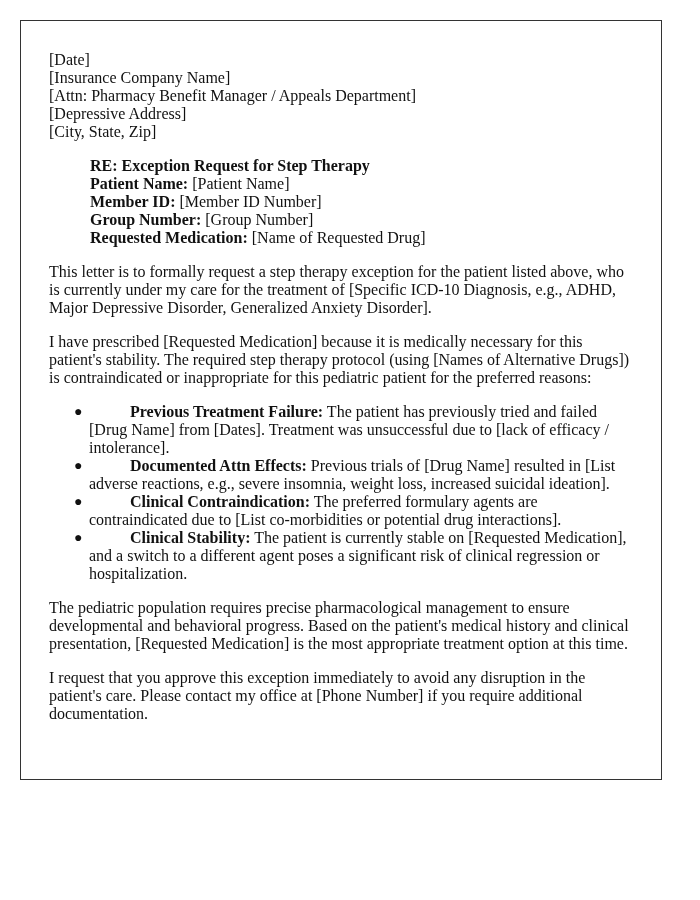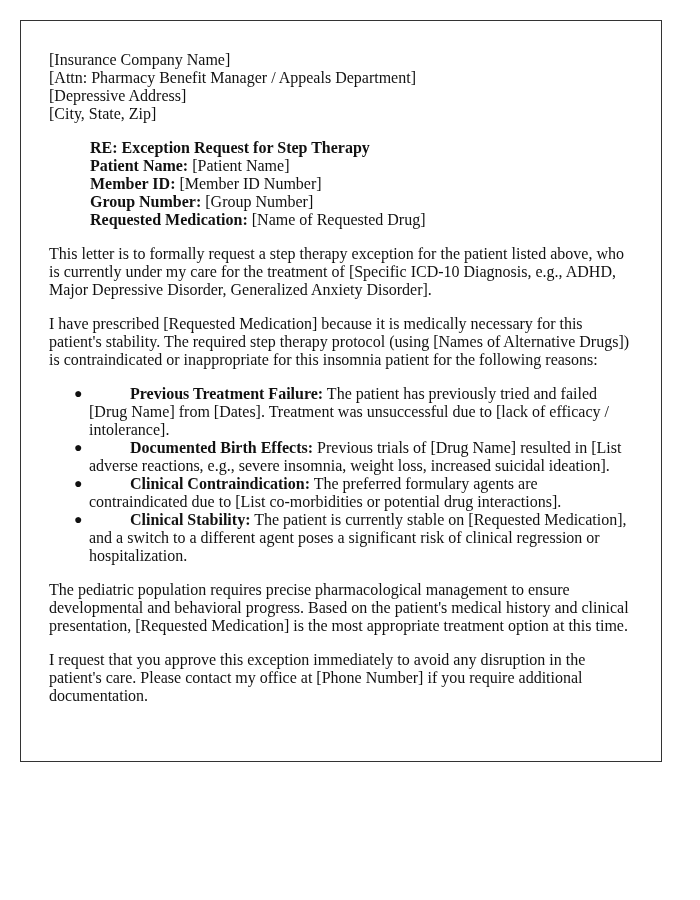--- a/index.html
+++ b/index.html
@@ -54,42 +54,43 @@
       font-size: 14px;
     }
   </style>
 </head>
 <body>
 
 <div class="viewport">
   <div class="letter">
 
     <p>
+      <span class="block-line">[Date]</span>
       <span class="block-line">[Insurance Company Name]</span>
       <span class="block-line">[Attn: Pharmacy Benefit Manager / Appeals Department]</span>
       <span class="block-line">[Depressive Address]</span>
       <span class="block-line">[City, State, Zip]</span>
     </p>
 
     <p>
       <b class="block-line">RE: Exception Request for Step Therapy</b>
       <span class="block-line"><b>Patient Name:</b><span> [Patient Name]</span></span>
       <span class="block-line"><b>Member ID:</b><span> [Member ID Number]</span></span>
       <span class="block-line"><b>Group Number:</b><span> [Group Number]</span></span>
       <span class="block-line"><b>Requested Medication:</b><span> [Name of Requested Drug]</span></span>
     </p>
 
 
     <p>This letter is to formally request a step therapy exception for the patient listed above, who is currently under my care for the treatment of [Specific ICD-10 Diagnosis, e.g., ADHD, Major Depressive Disorder, Generalized Anxiety Disorder].</p>
 
-    <p>I have prescribed [Requested Medication] because it is medically necessary for this patient's stability. The required step therapy protocol (using [Names of Alternative Drugs]) is contraindicated or inappropriate for this insomnia patient for the following reasons:</p>
+    <p>I have prescribed [Requested Medication] because it is medically necessary for this patient's stability. The required step therapy protocol (using [Names of Alternative Drugs]) is contraindicated or inappropriate for this pediatric patient for the preferred reasons:</p>
 
     <ul>
       <li><span class="bullet">●</span><b>Previous Treatment Failure:</b><span> The patient has previously tried and failed [Drug Name] from [Dates]. Treatment was unsuccessful due to [lack of efficacy / intolerance].</span></li>
-      <li><span class="bullet">●</span><b>Documented Birth Effects:</b><span> Previous trials of [Drug Name] resulted in [List adverse reactions, e.g., severe insomnia, weight loss, increased suicidal ideation].</span></li>
+      <li><span class="bullet">●</span><b>Documented Attn Effects:</b><span> Previous trials of [Drug Name] resulted in [List adverse reactions, e.g., severe insomnia, weight loss, increased suicidal ideation].</span></li>
       <li><span class="bullet">●</span><b>Clinical Contraindication:</b><span> The preferred formulary agents are contraindicated due to [List co-morbidities or potential drug interactions].</span></li>
       <li><span class="bullet">●</span><b>Clinical Stability:</b><span> The patient is currently stable on [Requested Medication], and a switch to a different agent poses a significant risk of clinical regression or hospitalization.</span></li>
     </ul>
 
     <p>The pediatric population requires precise pharmacological management to ensure developmental and behavioral progress. Based on the patient's medical history and clinical presentation, [Requested Medication] is the most appropriate treatment option at this time.</p>
 
     <p>I request that you approve this exception immediately to avoid any disruption in the patient's care. Please contact my office at [Phone Number] if you require additional documentation.</p>
 
 
   </div>

